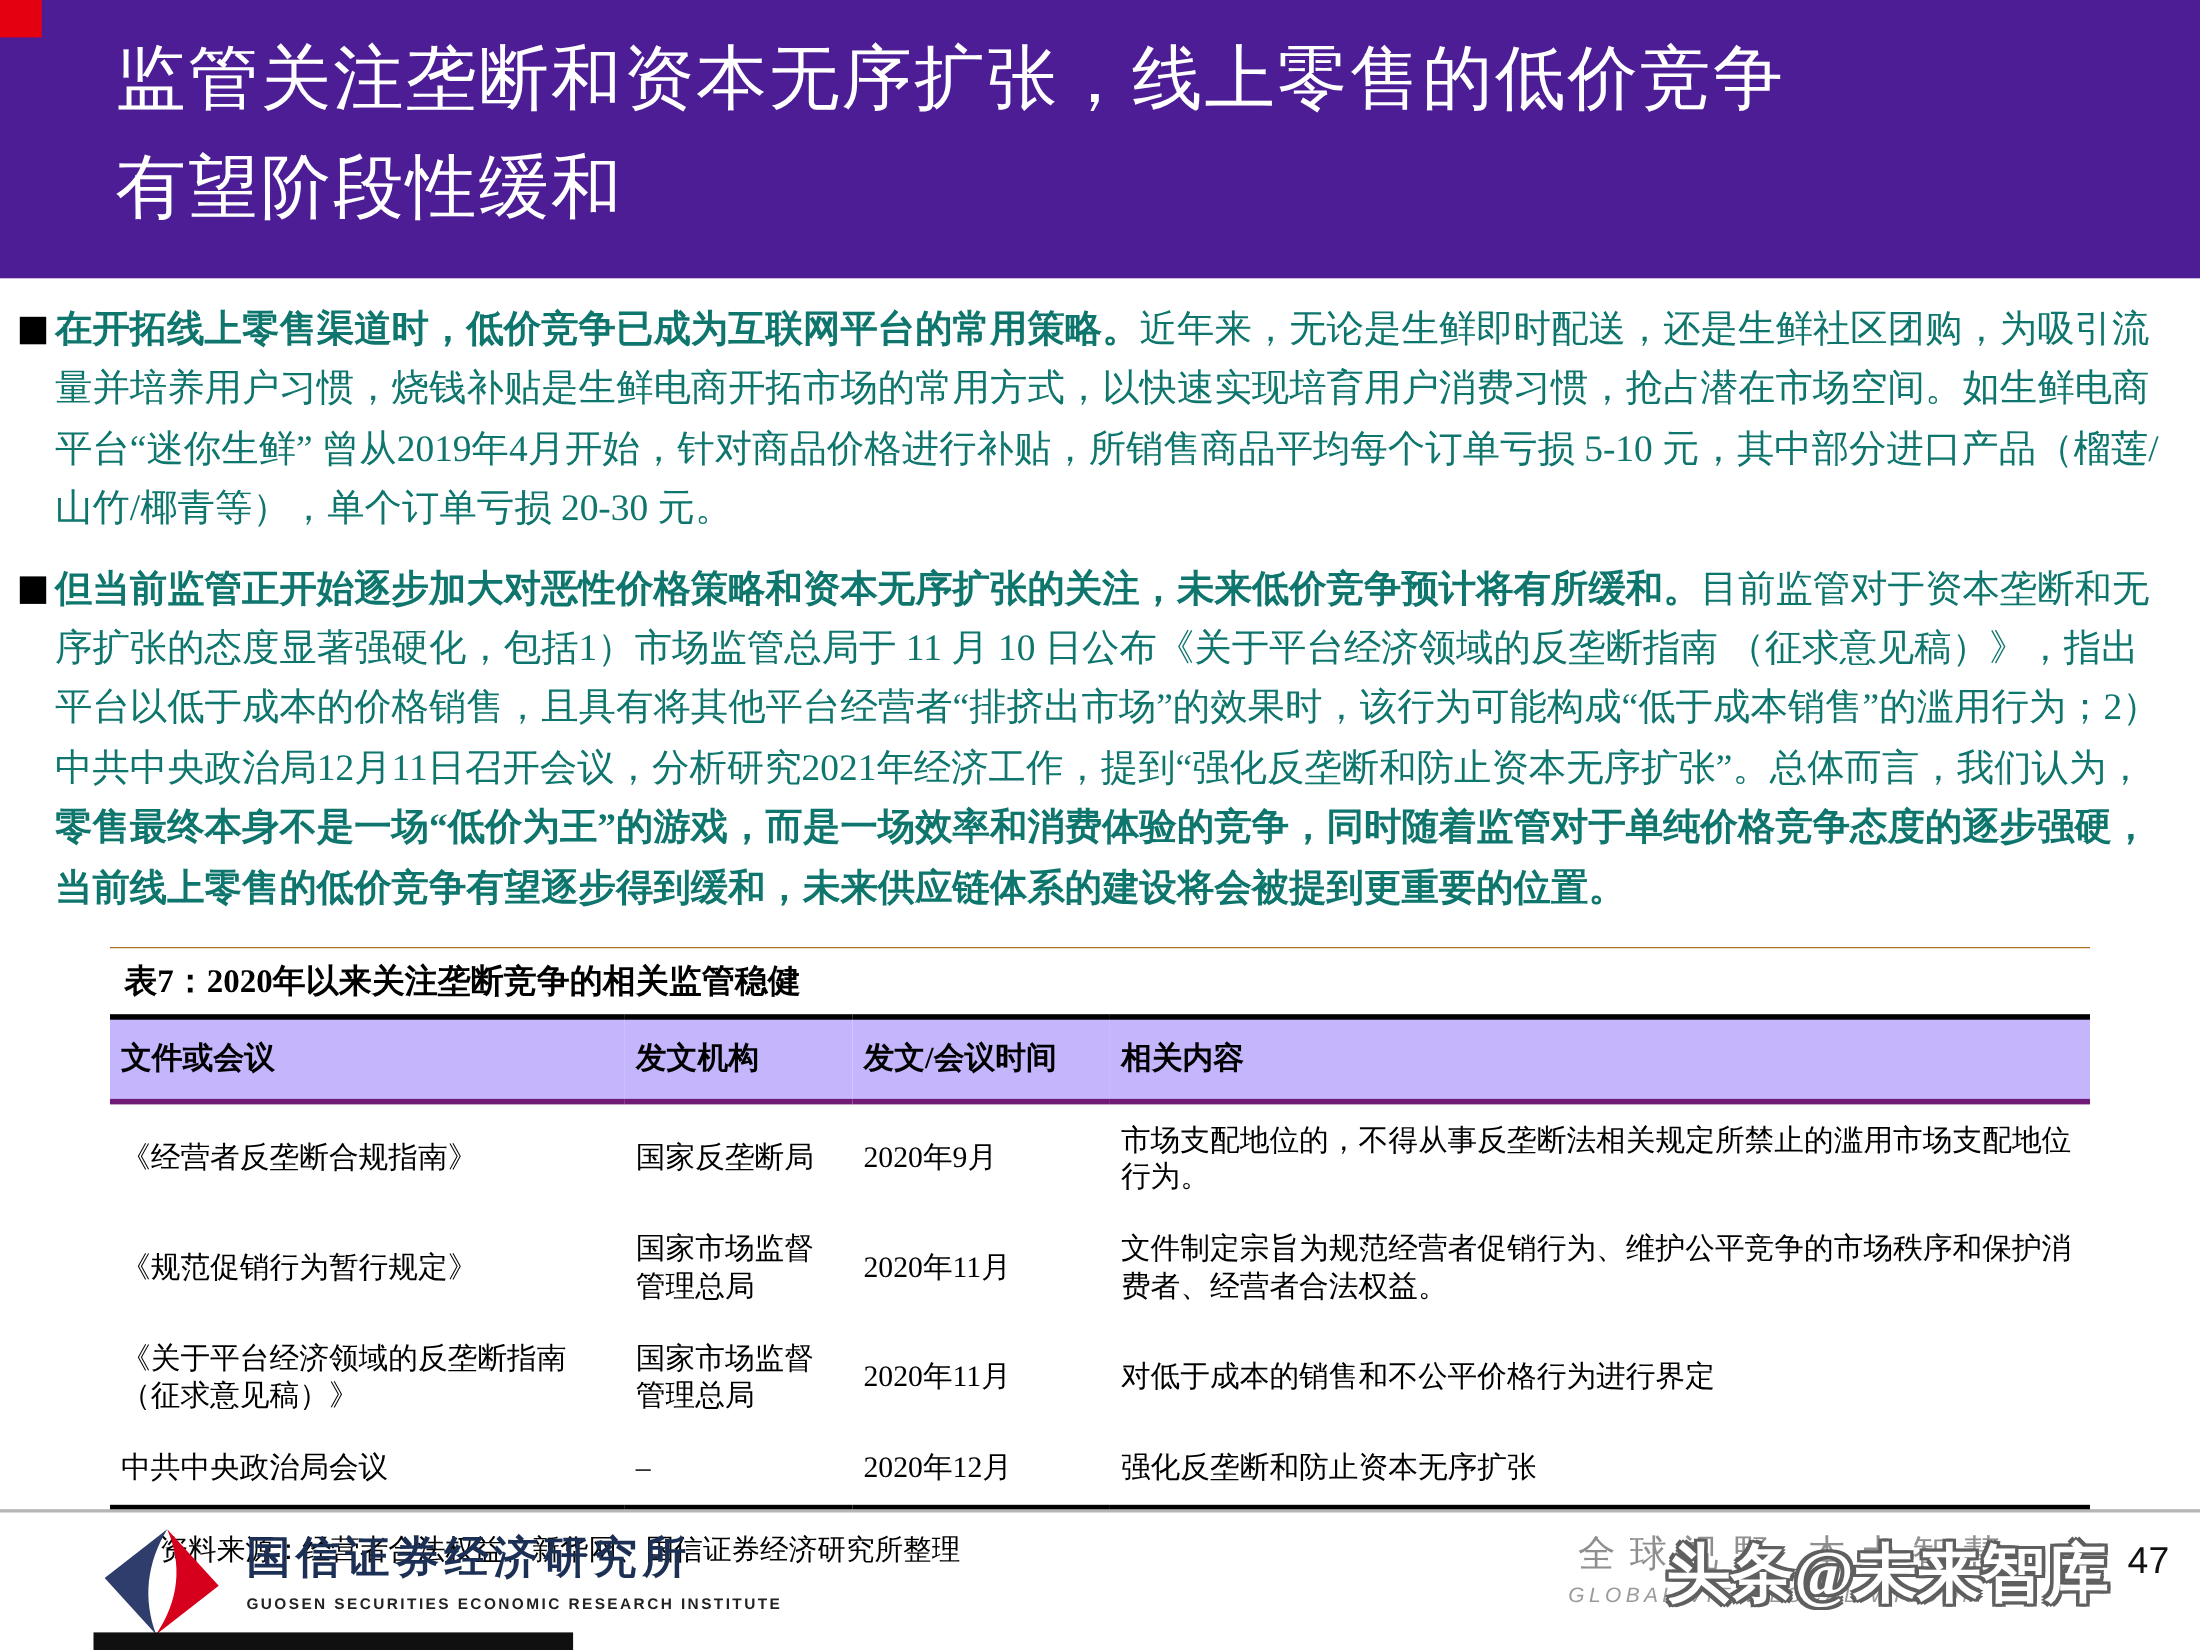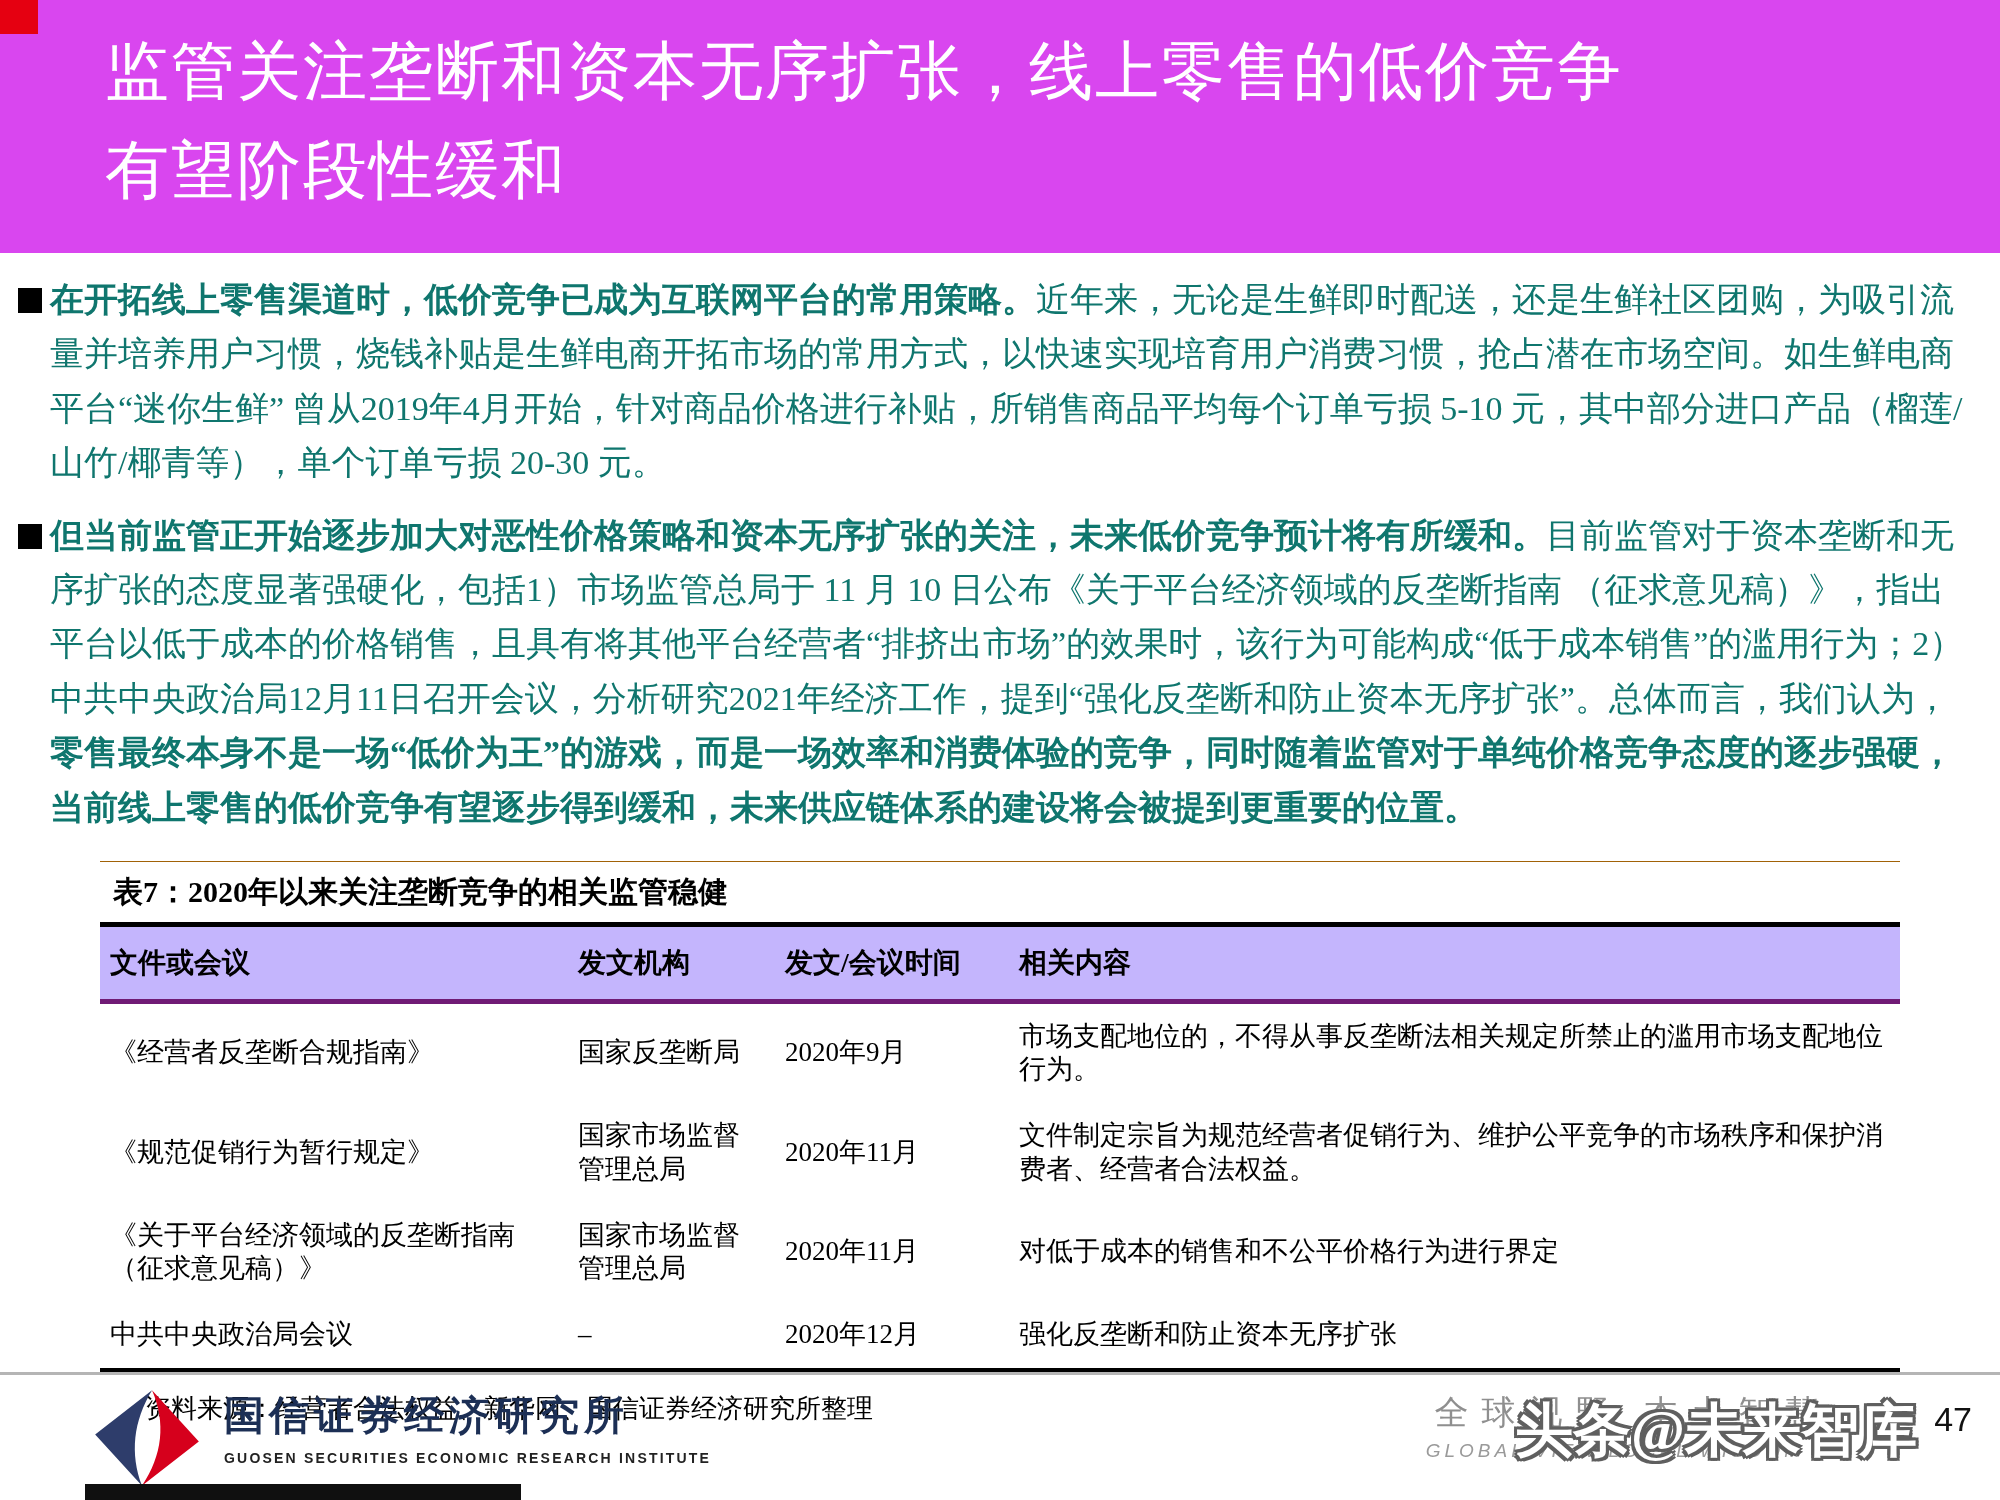--- a/index.html
+++ b/index.html
@@ -3,21 +3,21 @@
 <meta charset="utf-8">
 <style>
   html,body{margin:0;padding:0;}
   body{
     width:2000px;height:1500px;position:relative;overflow:hidden;
     background:#ffffff;
     font-family:"Liberation Serif","DejaVu Serif",serif;
   }
   
   .header{
-    width:2000px;height:253px;background:#d946ef;position:relative;
+    width:2000px;height:253px;background:#4c1d95;position:relative;
   }
   .corner-mark{
     position:absolute;top:0;left:0;width:38px;height:34px;background:#e50011;
   }
   .slide-title{
     position:absolute;top:22px;left:105px;width:1560px;
     color:#ffffff;font-size:64px;line-height:1.55;letter-spacing:2px;
     font-weight:normal;
   }
   

